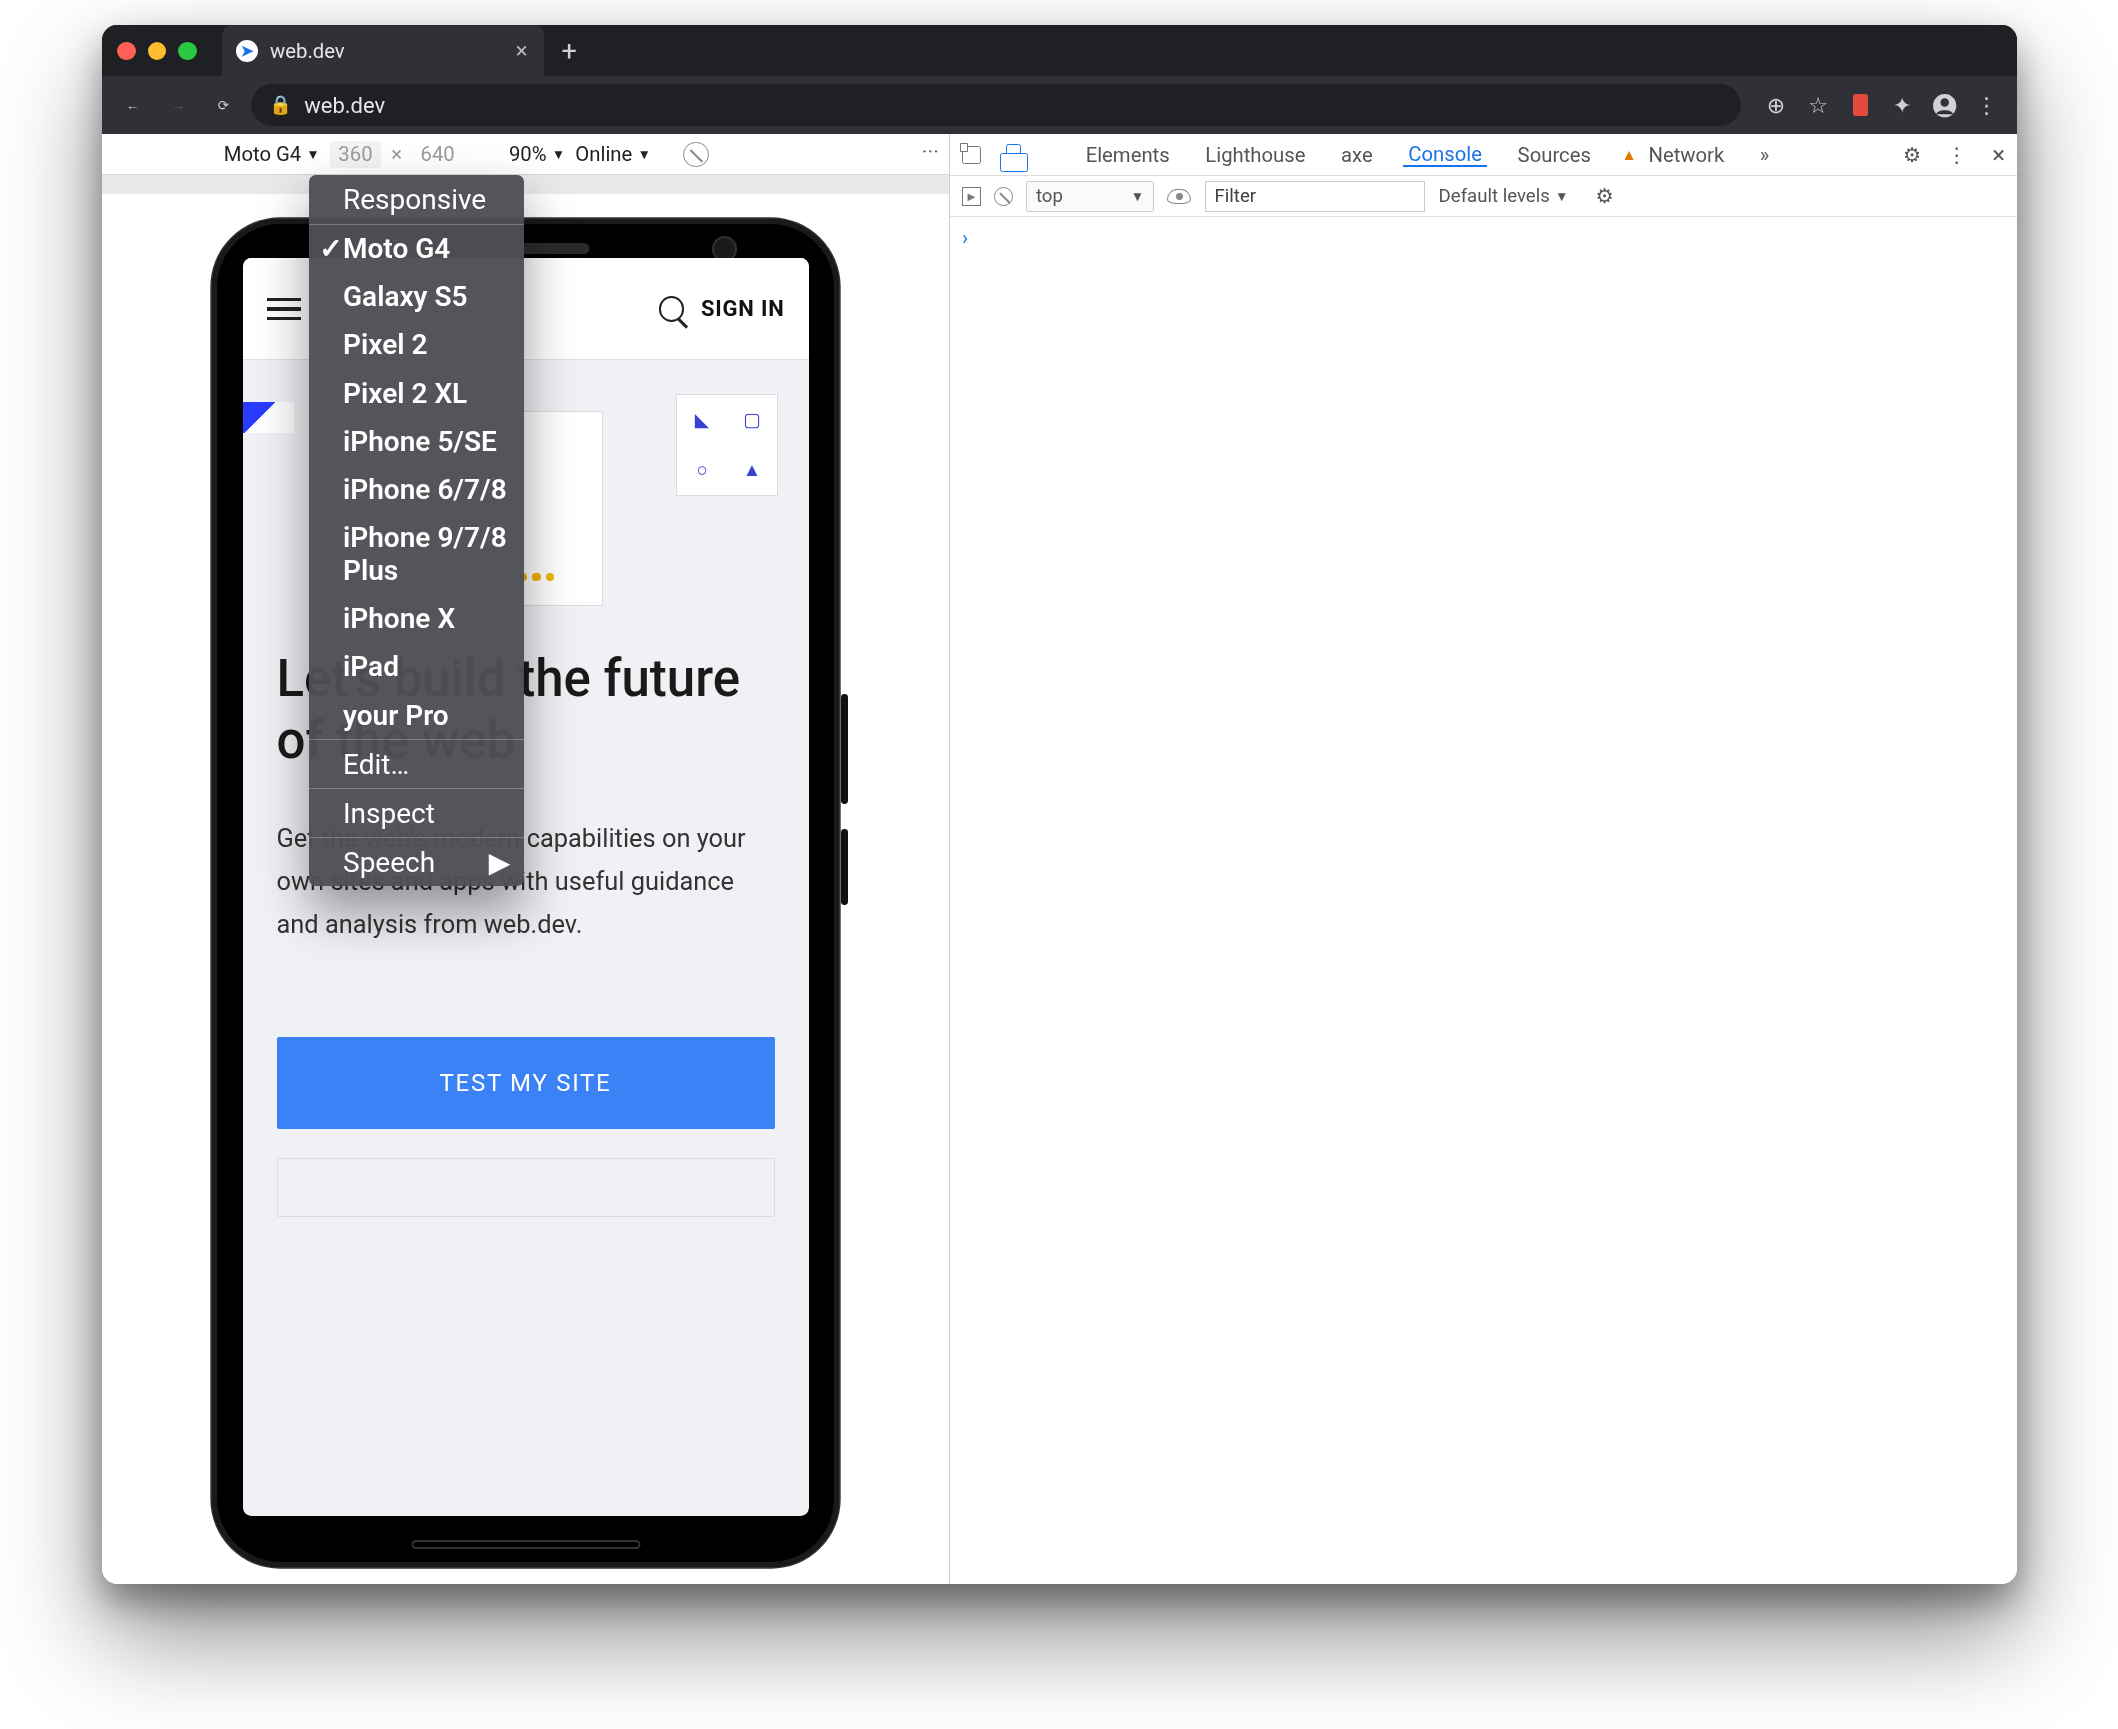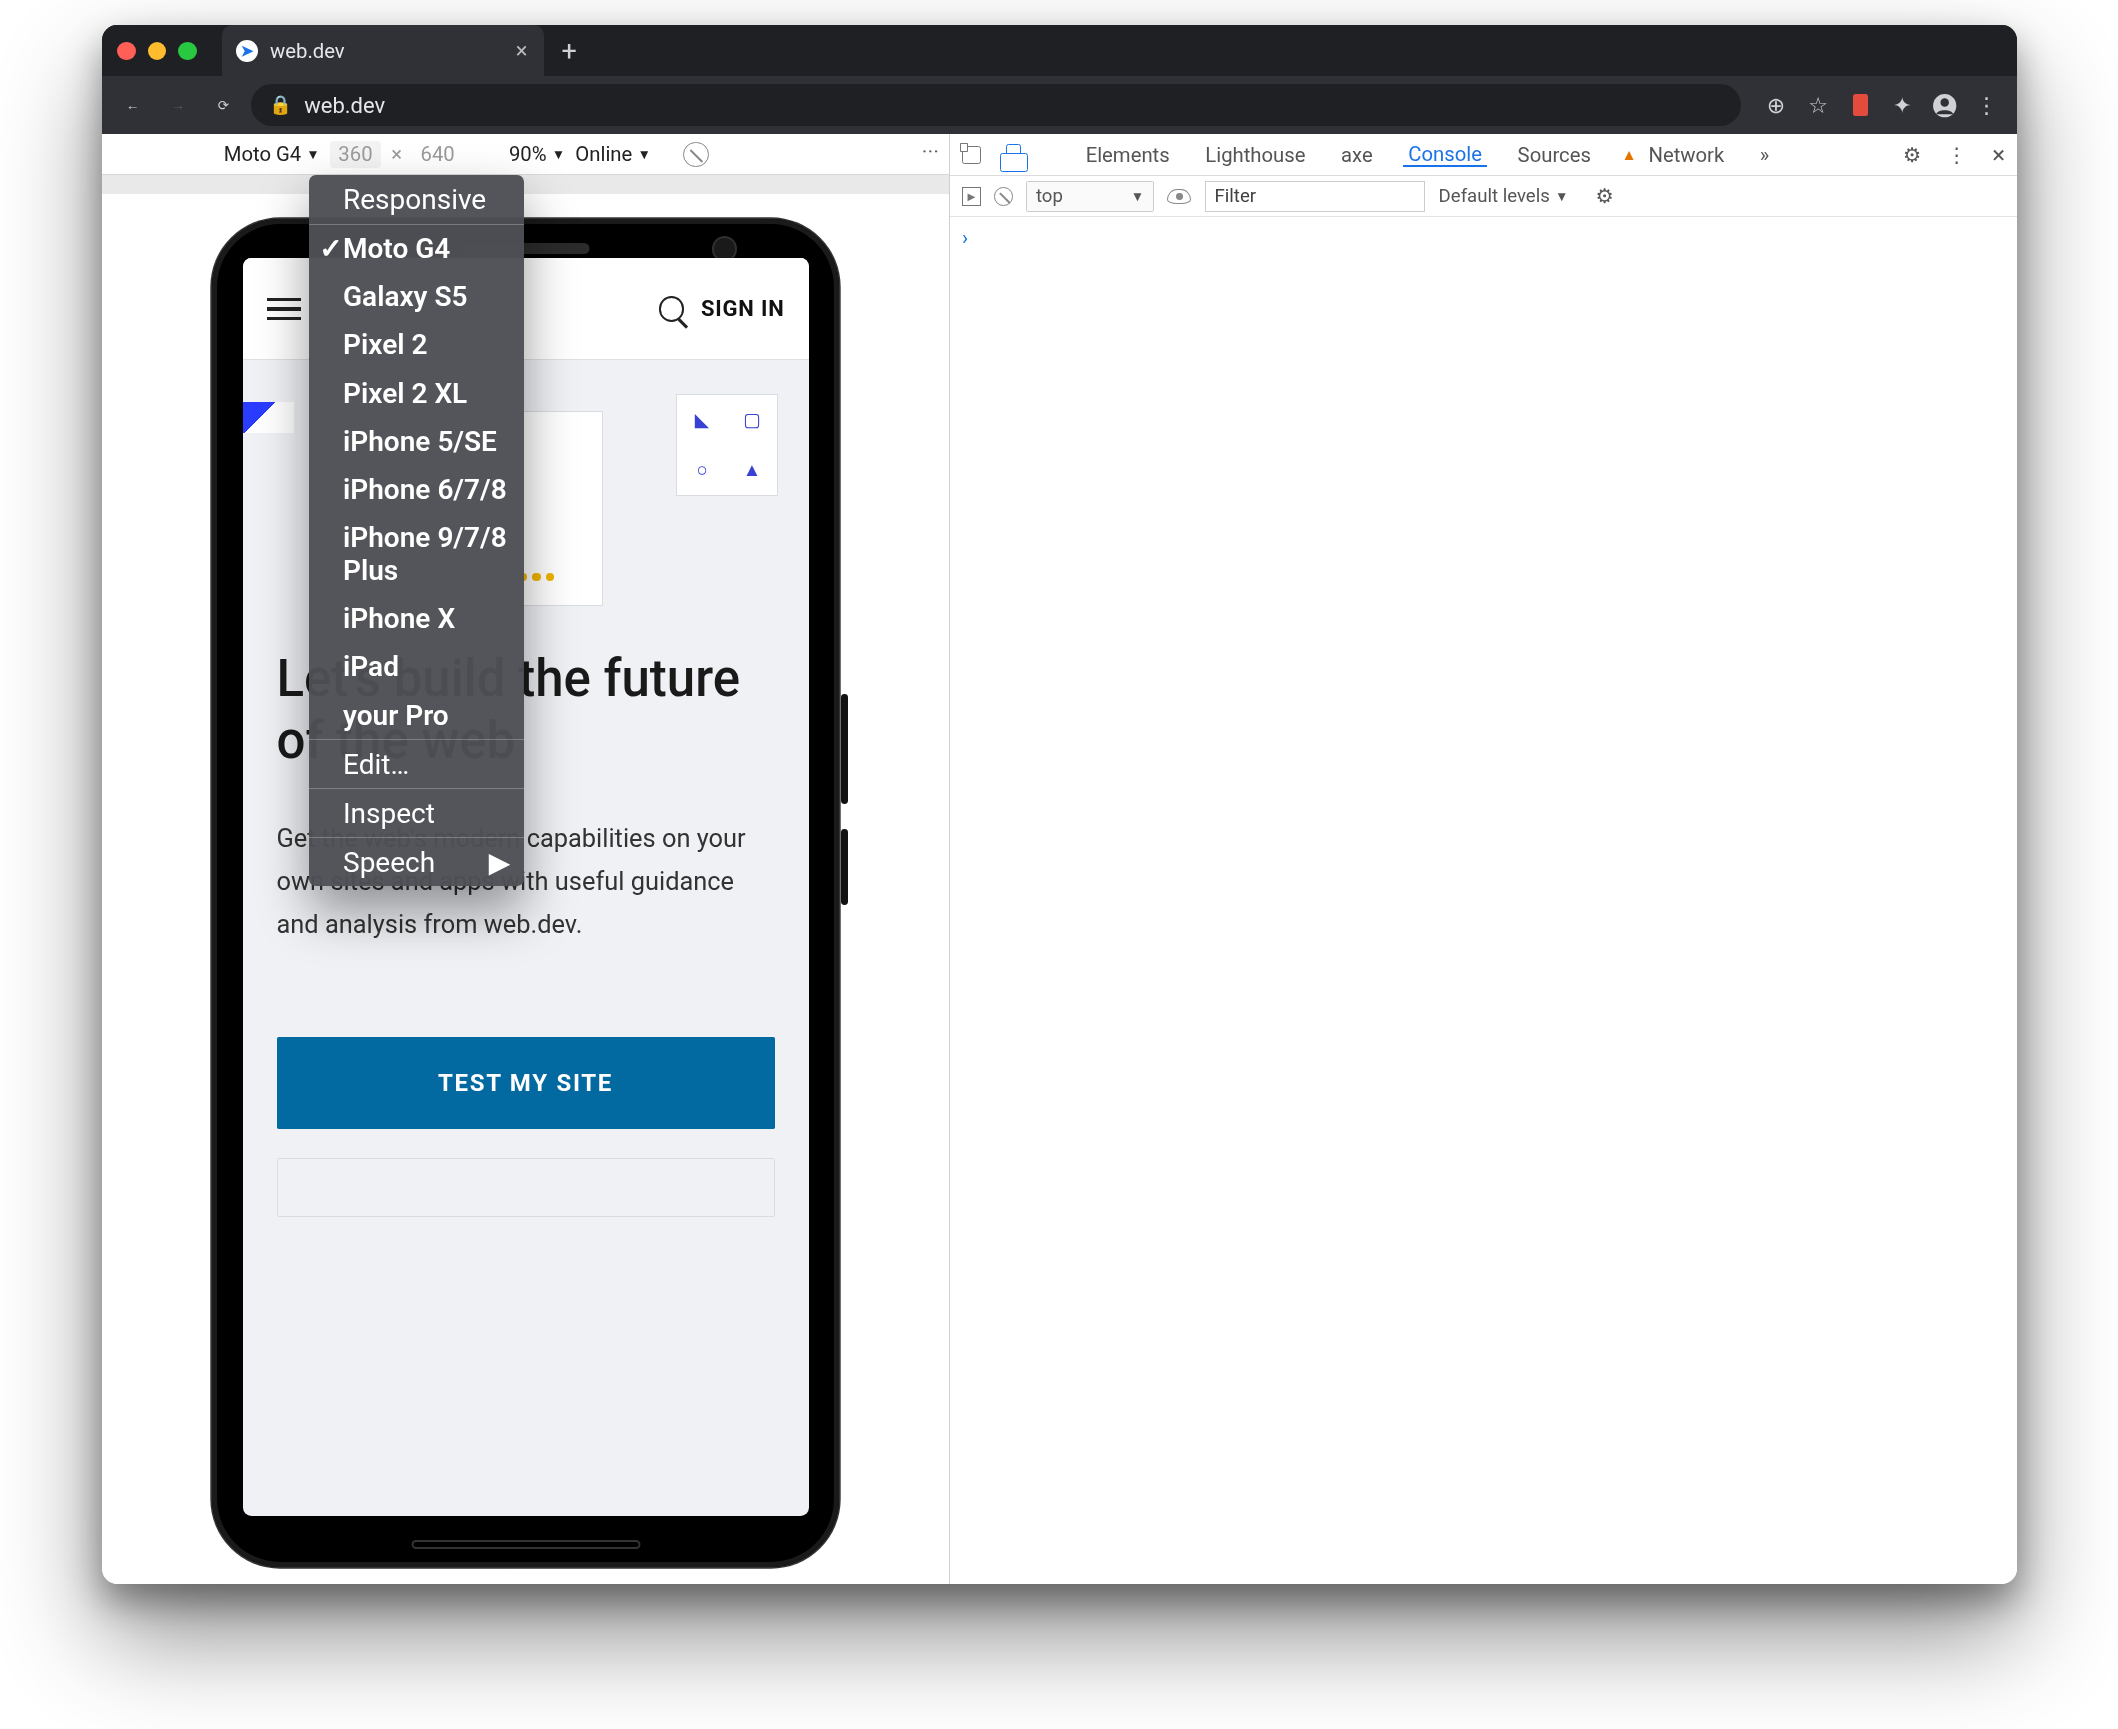--- a/index.html
+++ b/index.html
@@ -102,21 +102,21 @@
   .shapes { position:absolute; right:30.5px; top:136px; width:102px; height:102px; border:0.8px solid #d9dce2; background:#fff; display:grid; grid-template-columns:1fr 1fr; grid-template-rows:1fr 1fr; }
   .shapes div{display:flex;align-items:center;justify-content:center;font-size:18.6px;color:#3741d3;}
   .hero-fragment{position:absolute;left:0;top:144px;width:51px;height:30.5px;background:linear-gradient(135deg,#2a3cff 40%,#fff 40%);}
   .card-outline{position:absolute;left:263px;top:153px;width:97px;height:195px;border:0.8px solid #d9dce2;background:#fff;}
   .card-outline .dots{position:absolute;bottom:24px;left:12px;display:flex;gap:5.1px;}
   .card-outline .dots span{width:8.5px;height:8.5px;border-radius:50%;background:#f2b400;}
 
   .hero { position:absolute; left:34px; right:34px; top:390px; }
   .hero h1 { font-size:51px; font-weight:500; color:#1a1a1a; line-height:1.2; margin-bottom:46px; }
   .hero p { font-size:25.4px; color:#333; line-height:1.7; margin-bottom:91px; }
-  .cta { width:100%; height:92px; background:#0369a1; color:#fff; font-size:24px; font-weight:700; letter-spacing:1.7px; display:flex; align-items:center; justify-content:center; border-radius:1.7px; }
+  .cta { width:100%; height:92px; background:#3b82f6; color:#fff; font-size:24px; font-weight:400; letter-spacing:1.7px; display:flex; align-items:center; justify-content:center; border-radius:1.7px; }
   .input-outline{margin-top:29px;height:59px;border:0.8px solid #d9dce2;border-radius:1.7px;}
 
   
   .dt-tabs { height:42px; border-bottom:0.8px solid #dcdcdc; display:flex; align-items:center; gap:25.4px; padding:8px 12px; font-size:20.3px; color:#555; }
   .dt-tabs .tabbtn { padding:0 5.1px; height:100%; display:flex;align-items:center; }
   .dt-tabs .tabbtn.active { color:#1a73e8; border-bottom:2.5px solid #1a73e8; }
   .dt-tabs .warn { color:#e37400; font-size:15.3px; margin-right:-18.6px; }
   .dt-tabs .spacer { flex:1; }
   .gear { font-size:20.3px; }
   .x-icon { font-size:24px; }

